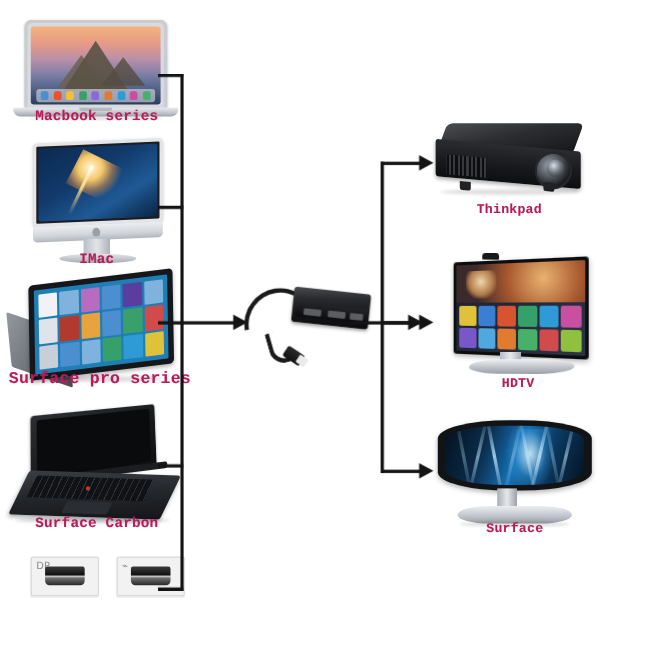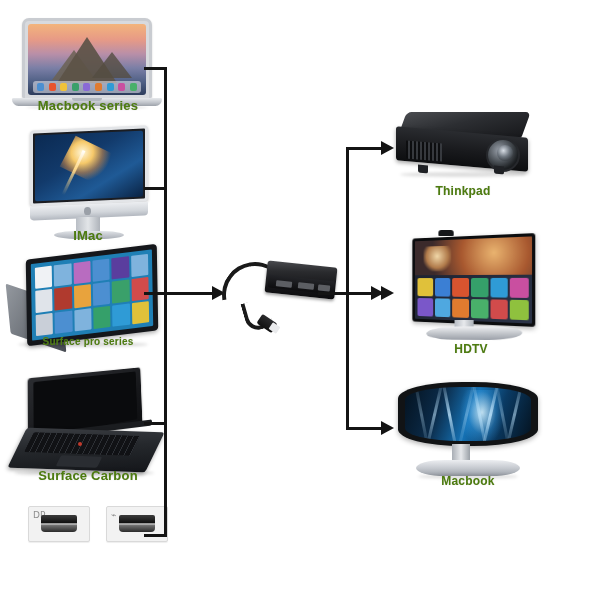--- a/index.html
+++ b/index.html
@@ -3,22 +3,22 @@
 <meta charset="utf-8">
 <style>
   html,body{margin:0;padding:0;background:#ffffff;}
   body{width:600px;height:600px;overflow:hidden;
        font-family:"Liberation Sans","DejaVu Sans",sans-serif;}
 
   #stage{position:relative;width:600px;height:600px;background:#fff;}
 
   .node{position:absolute;}
   .caption{position:absolute;text-align:center;font-weight:bold;
-           color:#4d7c0f;letter-spacing:.2px;white-space:nowrap;
-           text-shadow:0 0 1px rgba(120,120,120,.35);}
+           color:#be185d;letter-spacing:.2px;white-space:nowrap;
+           text-shadow:0 0 1px rgba(120,120,120,.35);font-family:Liberation Mono, monospace;}
 
   
   .wire{position:absolute;background:#141414;}
   .wire.h{height:3px;}
   .wire.v{width:3px;}
   .arrow{position:absolute;width:0;height:0;
          border-top:7px solid transparent;border-bottom:7px solid transparent;
          border-left:13px solid #141414;}
 
   
@@ -285,21 +285,21 @@
             <i style="background: rgb(76, 143, 209);"></i>
             <i style="background: rgb(127, 179, 221);"></i>
             <i style="background: rgb(53, 160, 106);"></i>
             <i style="background: rgb(47, 155, 214);"></i>
             <i style="background: rgb(224, 193, 58);"></i>
           </div>
         </div>
     </div>
     <div class="sf-shadow"></div>
   </div>
-  <div class="caption" style="left:8px;top:336px;width:160px;font-size:10px;">Surface pro series</div>
+  <div class="caption" style="left:8px;top:336px;width:160px;font-size:15px;">Surface pro series</div>
 
   <div class="node" style="left:8px;top:372px;width:160px;height:108px;">
     <div class="tp-lid">
       <div class="tp-lidin"></div>
     </div>
     <div class="tp-hinge"></div>
     <div class="tp-base"></div>
     <div class="tp-keys"></div>
     <div class="tp-nub"></div>
     <div class="tp-pad"></div>
@@ -402,15 +402,15 @@
           <div class="dp-ray" style="left: 58%; transform: rotate(-11deg); opacity: 0.57;"></div>
           <div class="dp-ray" style="left: 67%; transform: rotate(13deg); opacity: 0.79;"></div>
           <div class="dp-ray" style="left: 76%; transform: rotate(-11deg); opacity: 0.35;"></div>
           <div class="dp-ray" style="left: 86%; transform: rotate(13deg); opacity: 0.57;"></div>
         </div>
     </div>
     <div class="dp-neck"></div>
     <div class="dp-base"></div>
     <div class="dp-shadow"></div>
   </div>
-  <div class="caption" style="left:388px;top:474px;width:160px;font-size:12px;">Macbook</div>
+  <div class="caption" style="left:388px;top:474px;width:160px;font-size:12px;">Surface</div>
 
 </div>
 
 </body></html>

